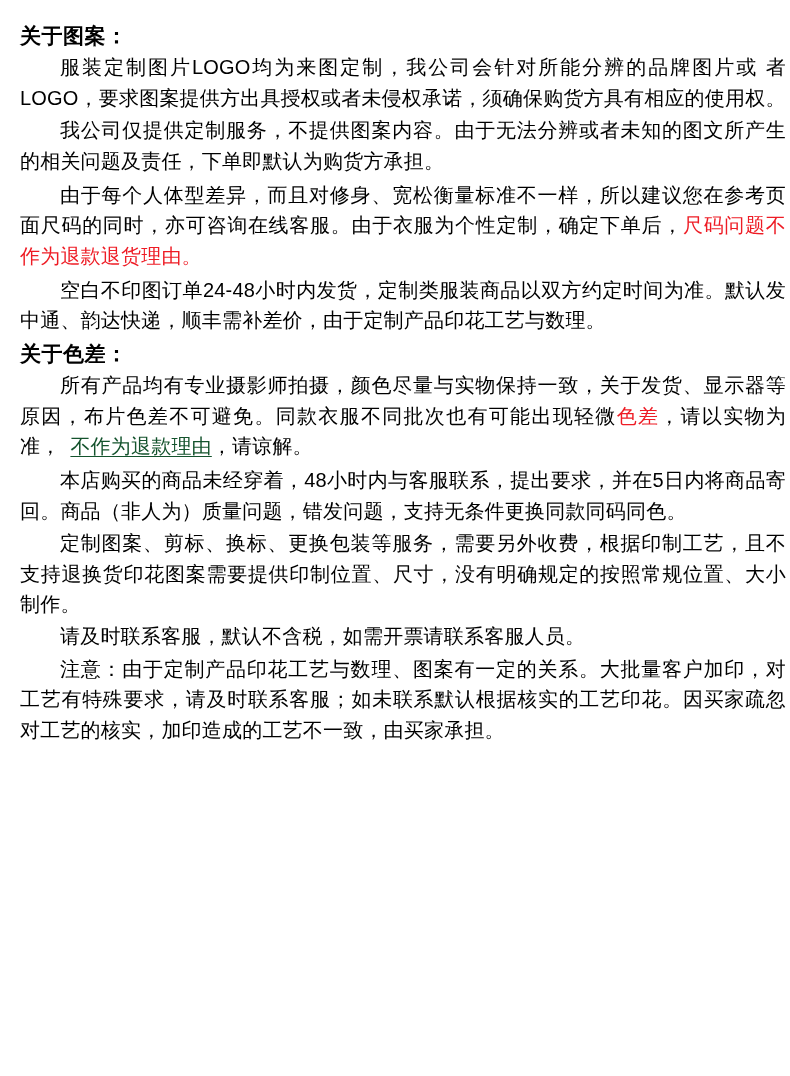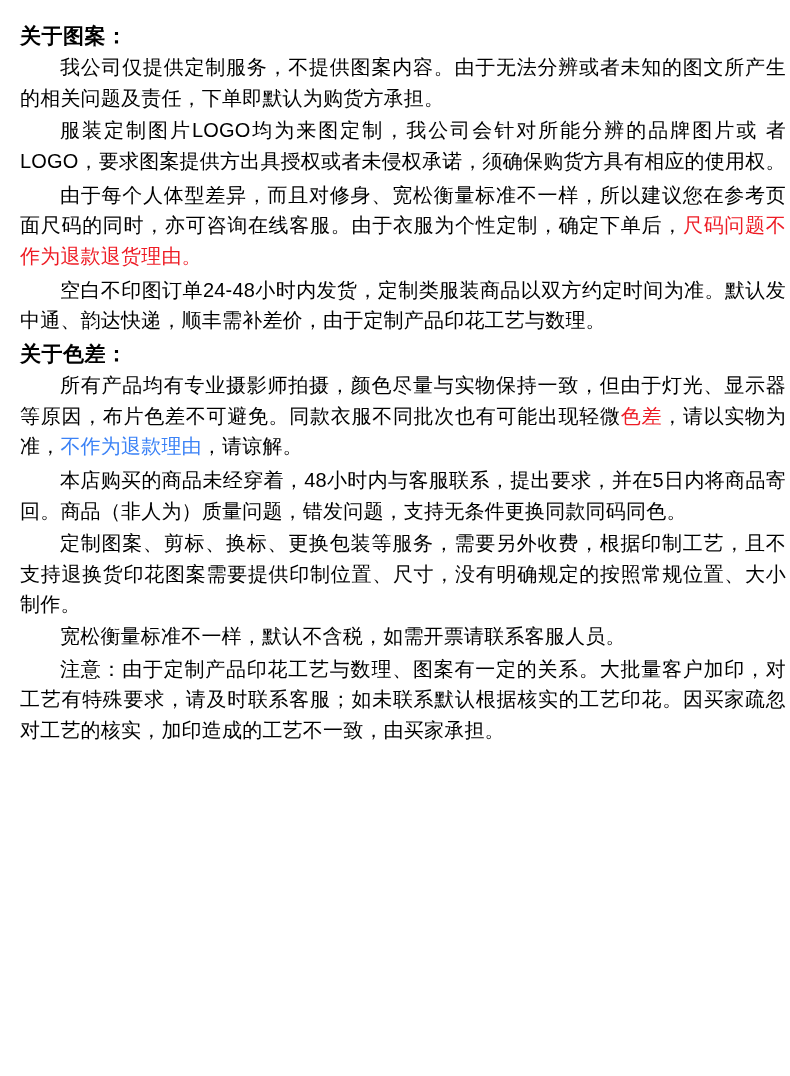--- a/index.html
+++ b/index.html
@@ -35,45 +35,47 @@
     text-align: justify;
     letter-spacing: 0.2px;
   }
   .block {
     margin-bottom: 4px;
   }
   .red {
     color: #ee1c25;
   }
   .red-under {
-    color: #3b82f6;
+    color: #14532d;
+    text-decoration: underline;
     text-decoration-thickness: 1px;
     text-underline-offset: 3px;
+    margin-left: 10px;
   }
 </style>
 </head>
 <body>
 
 <div class="page">
   <div id="content">
       <div class="block">
         <div class="section-title">关于图案：</div>
+        <p class="para"><span>服装定制图片LOGO均为来图定制，我公司会针对所能分辨的品牌图片或 者LOGO，要求图案提供方出具授权或者未侵权承诺，须确保购货方具有相应的使用权。</span></p>
         <p class="para"><span>我公司仅提供定制服务，不提供图案内容。由于无法分辨或者未知的图文所产生的相关问题及责任，下单即默认为购货方承担。</span></p>
-        <p class="para"><span>服装定制图片LOGO均为来图定制，我公司会针对所能分辨的品牌图片或 者LOGO，要求图案提供方出具授权或者未侵权承诺，须确保购货方具有相应的使用权。</span></p>
       </div>
       <div class="block">
         <p class="para"><span>由于每个人体型差异，而且对修身、宽松衡量标准不一样，所以建议您在参考页面尺码的同时，亦可咨询在线客服。由于衣服为个性定制，确定下单后，</span><span class="red">尺码问题不作为退款退货理由。</span></p>
       </div>
       <div class="block">
         <p class="para"><span>空白不印图订单24-48小时内发货，定制类服装商品以双方约定时间为准。默认发中通、韵达快递，顺丰需补差价，由于定制产品印花工艺与数理。</span></p>
       </div>
       <div class="block">
         <div class="section-title">关于色差：</div>
-        <p class="para"><span>所有产品均有专业摄影师拍摄，颜色尽量与实物保持一致，但由于灯光、显示器等原因，布片色差不可避免。同款衣服不同批次也有可能出现轻微</span><span class="red">色差</span><span>，请以实物为准，</span><span class="red-under">不作为退款理由</span><span>，请谅解。</span></p>
+        <p class="para"><span>所有产品均有专业摄影师拍摄，颜色尽量与实物保持一致，关于发货、显示器等原因，布片色差不可避免。同款衣服不同批次也有可能出现轻微</span><span class="red">色差</span><span>，请以实物为准，</span><span class="red-under">不作为退款理由</span><span>，请谅解。</span></p>
       </div>
       <div class="block">
         <p class="para"><span>本店购买的商品未经穿着，48小时内与客服联系，提出要求，并在5日内将商品寄回。商品（非人为）质量问题，错发问题，支持无条件更换同款同码同色。</span></p>
         <p class="para"><span>定制图案、剪标、换标、更换包装等服务，需要另外收费，根据印制工艺，且不支持退换货印花图案需要提供印制位置、尺寸，没有明确规定的按照常规位置、大小制作。</span></p>
-        <p class="para"><span>宽松衡量标准不一样，默认不含税，如需开票请联系客服人员。</span></p>
+        <p class="para"><span>请及时联系客服，默认不含税，如需开票请联系客服人员。</span></p>
         <p class="para"><span>注意：由于定制产品印花工艺与数理、图案有一定的关系。大批量客户加印，对工艺有特殊要求，请及时联系客服；如未联系默认根据核实的工艺印花。因买家疏忽对工艺的核实，加印造成的工艺不一致，由买家承担。</span></p>
       </div>
     </div>
 </div>
 
 </body></html>

